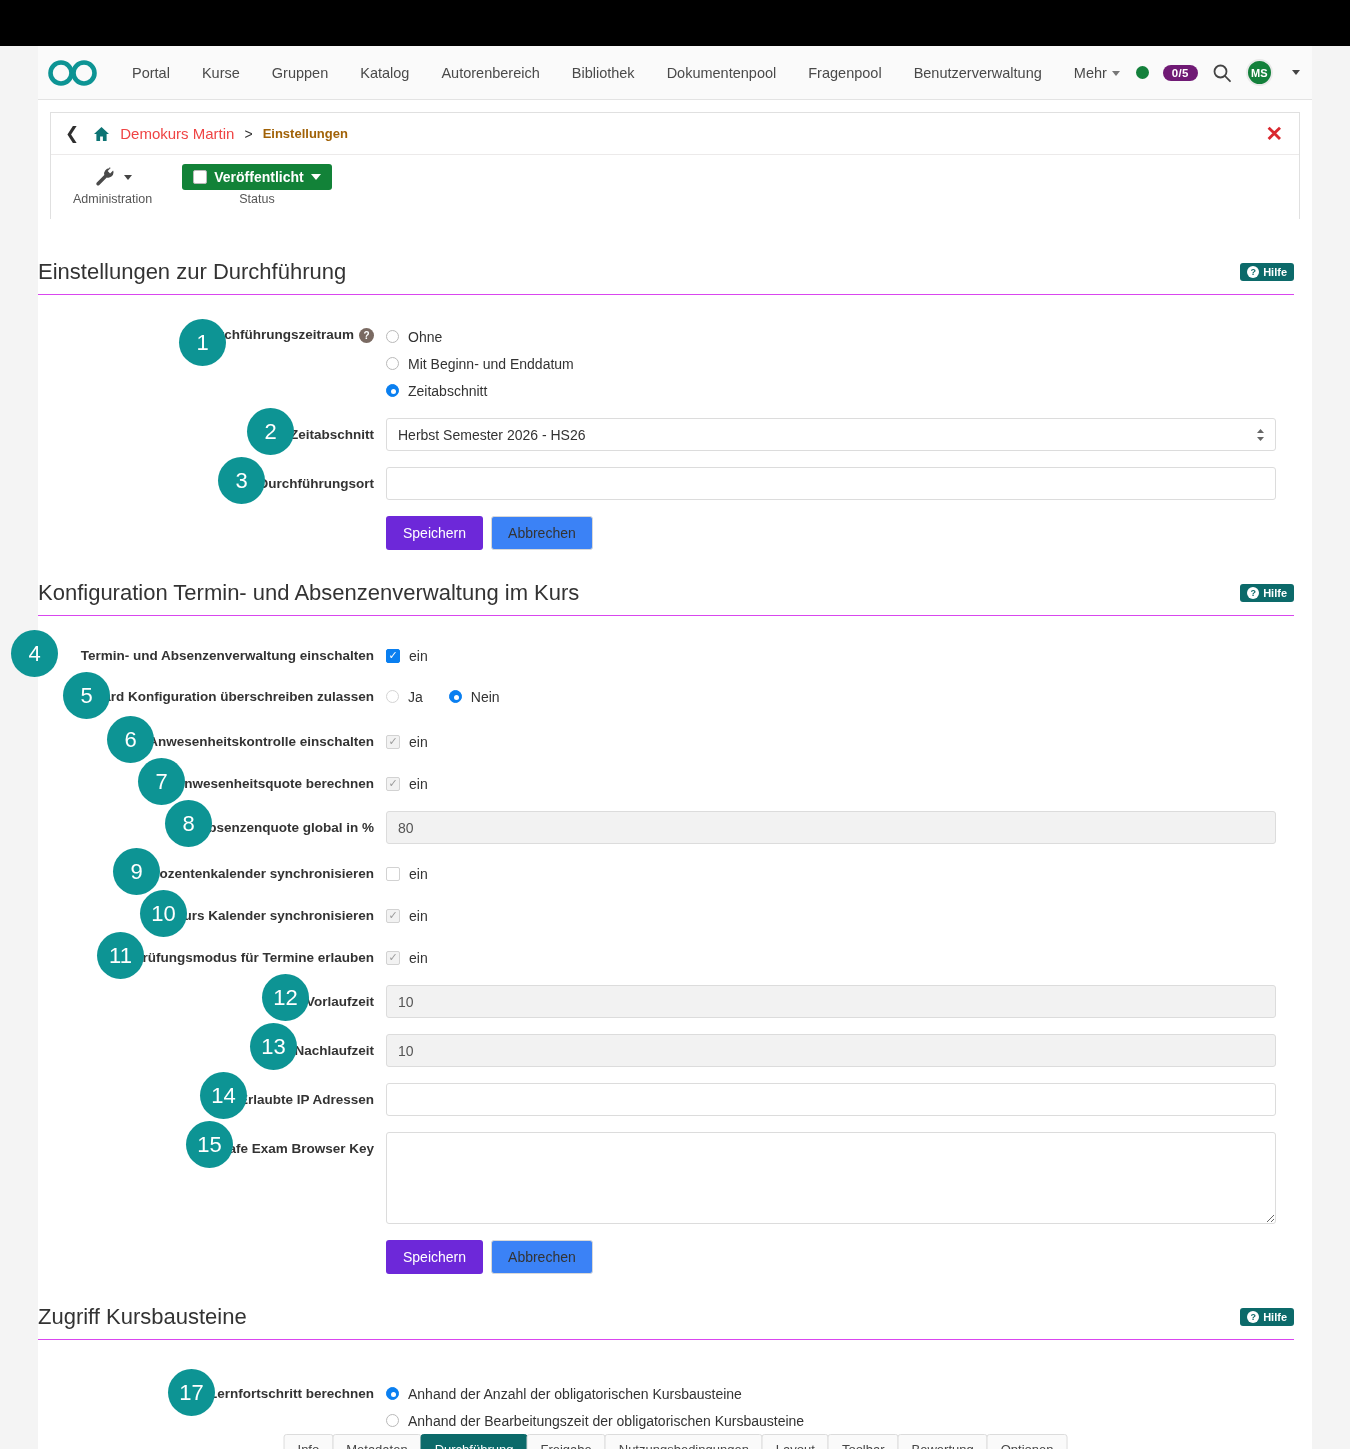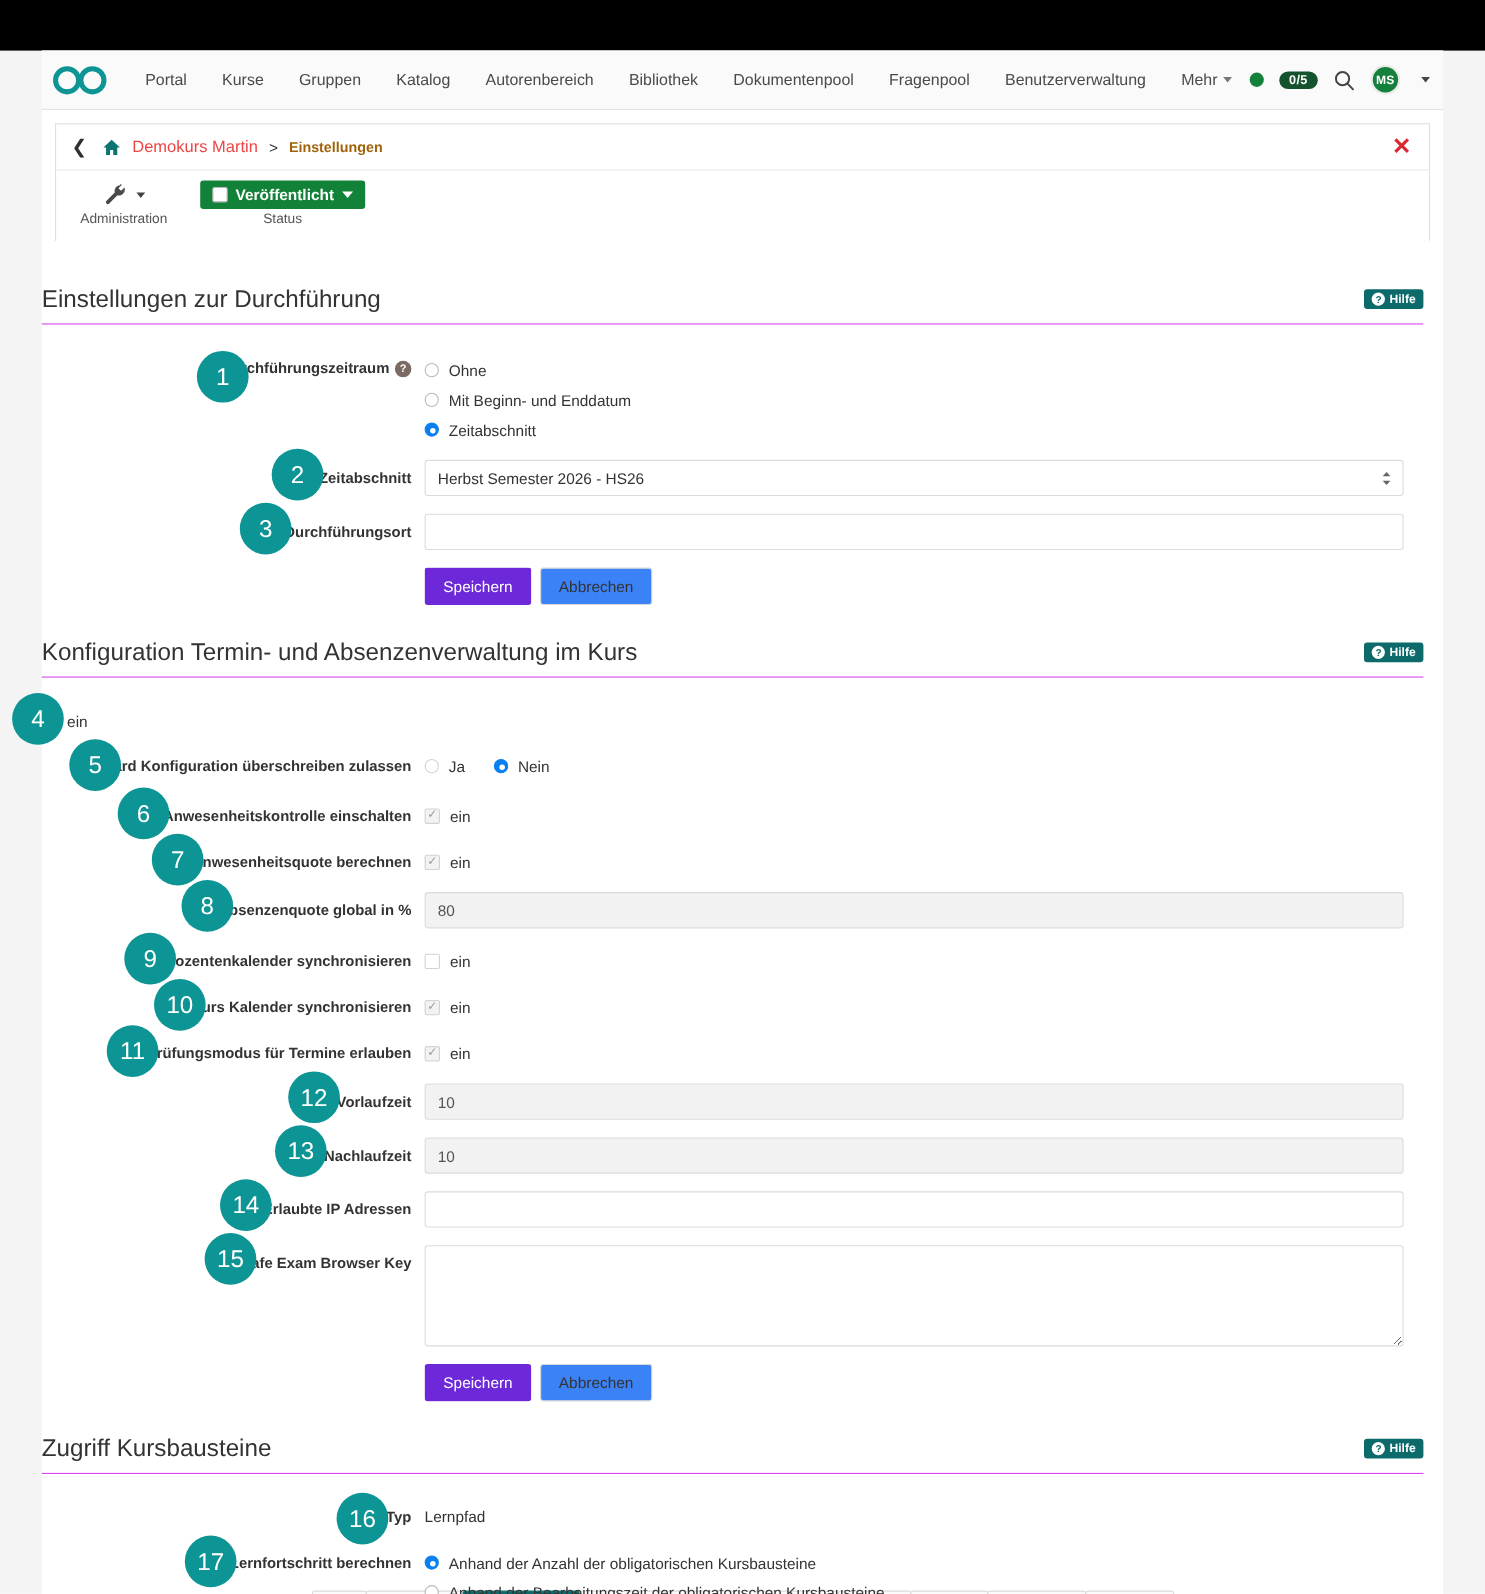--- a/index.html
+++ b/index.html
@@ -33,21 +33,21 @@
   }
   .logo { width:60px; height:34px; display:flex; align-items:center; justify-content:center; margin-right:14px;}
   .nav-items { display:flex; align-items:center; gap:0; }
   .nav-item {
     padding:0 16px; font-size:14.5px; color:#4a4a4a;
     line-height:54px; cursor:pointer; white-space:nowrap;
   }
   .nav-right { margin-left:auto; display:flex; align-items:center; gap:14px; padding-right:4px;}
   .status-dot { width:13px; height:13px; border-radius:50%; background:#13803b; }
   .count-badge {
-    background:#14532d; color:#fff; font-size:11.5px; font-weight:bold;
+    background:#701a75; color:#fff; font-size:11.5px; font-weight:bold;
     border-radius:10px; padding:2px 9px; letter-spacing:.3px;
   }
   .icon-search { cursor:pointer; display:flex; }
   .avatar {
     width:27px; height:27px; border-radius:50%; background:#13803b;
     color:#fff; font-size:11px; font-weight:bold;
     display:flex; align-items:center; justify-content:center;
     border:2px solid #e9e9e9; cursor:pointer;
   }
   .caret { width:0;height:0;border-left:4.5px solid transparent;border-right:4.5px solid transparent;border-top:5px solid #777; display:inline-block; margin-left:5px; vertical-align:middle;}
@@ -361,20 +361,21 @@
         <div class="help-btn" style="top:4px;">
           <span class="help-q">?</span>
           <span>Hilfe</span>
         </div>
       </div>
 
       <div style="height:26px;"></div>
 
       <div class="row">
         <div class="badge" style="left:-27px; top:-12px;">4</div>
+        <div class="lbl" style="padding-top:5px;">Termin- und Absenzenverwaltung einschalten</div>
         <div class="fld">
           <div class="opt">
             <span class="chk on">✓</span>
             <span>ein</span>
           </div>
         </div>
       </div>
 
       <div style="height:14px;"></div>
 
@@ -527,27 +528,20 @@
       <div style="position:relative;">
         <div class="section-head">Zugriff Kursbausteine</div>
         <div class="help-btn" style="top:4px;">
           <span class="help-q">?</span>
           <span>Hilfe</span>
         </div>
       </div>
 
       <div style="height:26px;"></div>
 
-      <div class="row">
-        <div class="badge" style="left:268px; top:-9px;">16</div>
-        <div class="lbl" style="padding-top:5px;">Typ</div>
-        <div class="fld">
-          <div class="statictxt">Lernpfad</div>
-        </div>
-      </div>
 
       <div style="height:14px;"></div>
 
       <div class="row">
         <div class="badge" style="left:130px; top:-11px;">17</div>
         <div class="lbl" style="padding-top:5px;">Lernfortschritt berechnen</div>
         <div class="fld">
           <div class="opt">
             <span class="radio on"></span>
             <span>Anhand der Anzahl der obligatorischen Kursbausteine</span>

